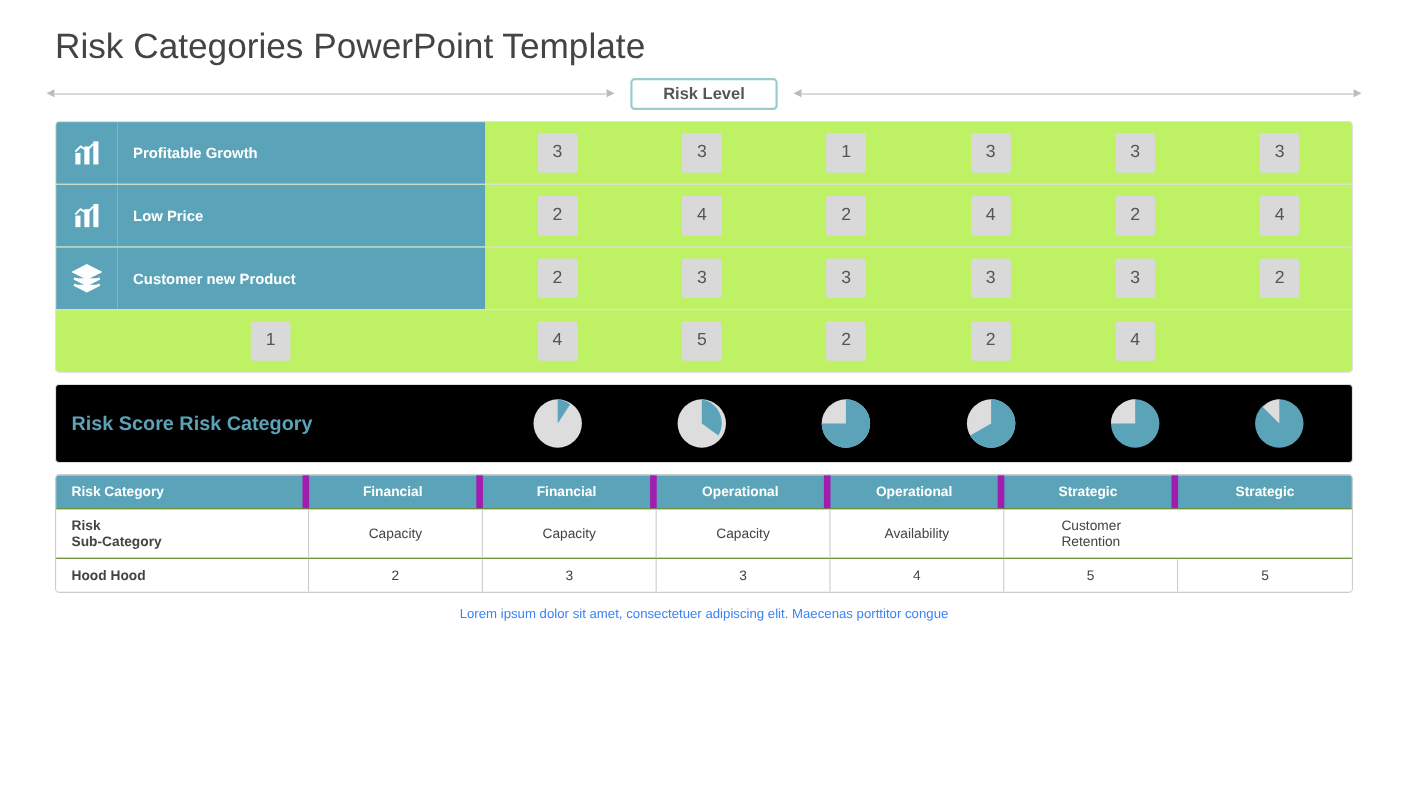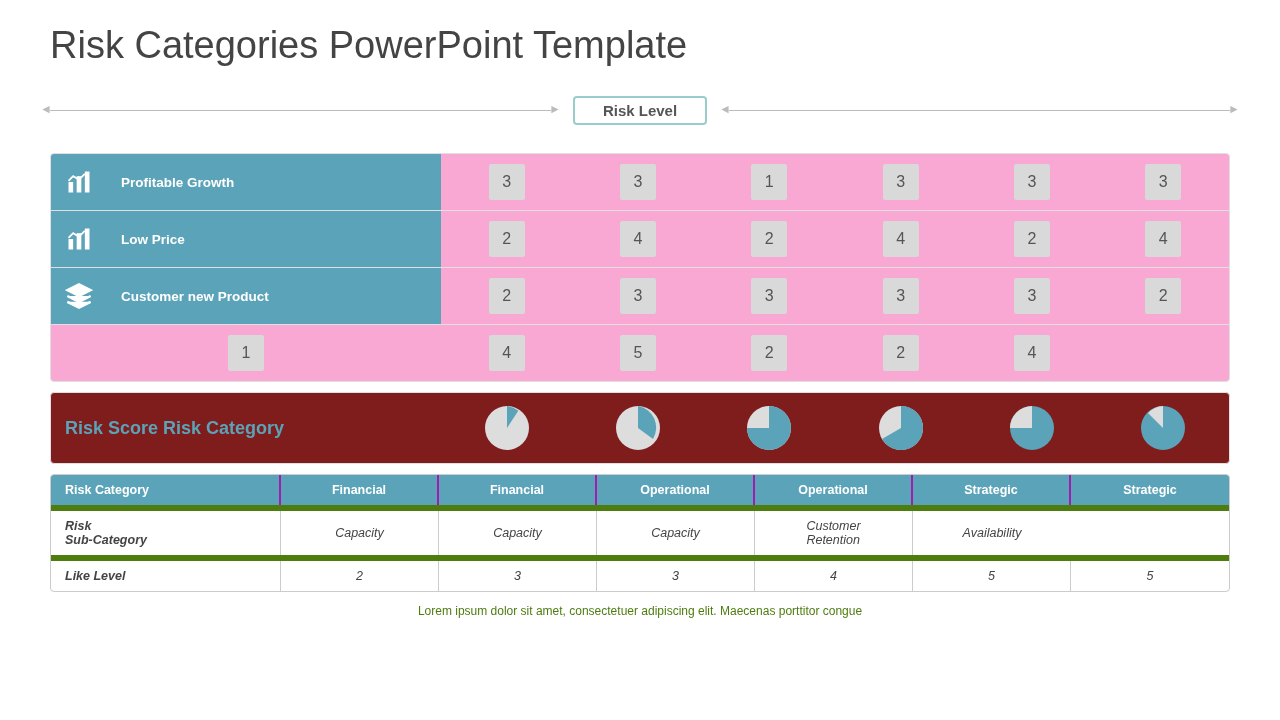--- a/index.html
+++ b/index.html
@@ -13,31 +13,31 @@
     }
     .page {
       width: 1280px;
       height: 720px;
       padding: 24px 50px 16px 50px;
       display: flex;
       flex-direction: column;
       gap: 10px;
     }
     .title {
-      font-size: 38px;
+      font-size: 32px;
       font-weight: 300;
       color: #444;
-      margin-bottom: 19px;
+      margin-bottom: 0;
     }
     
     .risk-level-row {
       display: flex;
       align-items: center;
       gap: 12px;
-      margin-bottom: 18px;
+      margin-bottom: 0;
       position: relative;
       justify-content: center;
     }
     .risk-level-line {
       flex: 1;
       height: 1px;
       background: #bbb;
       position: relative;
     }
     .risk-level-line::before {
@@ -62,21 +62,21 @@
       padding: 4px 28px;
       font-size: 15px;
       font-weight: 700;
       color: #555;
       background: #fff;
       margin: 0 10px;
       white-space: nowrap;
     }
     
     .top-grid {
-      background: #f9a8d4;
+      background: #bef264;
       border: 1px solid #e0e0e0;
       border-radius: 4px;
       padding: 0;
       overflow: hidden;
     }
     .grid-row {
       display: grid;
       grid-template-columns: 390px repeat(6, 1fr);
       align-items: center;
       border-bottom: 1px solid #e0e0e0;
@@ -131,21 +131,21 @@
       transform: translate(-50%, -50%);
     }
     .cell-val {
       position: relative;
       z-index: 1;
       font-size: 16px;
       color: #555;
     }
     
     .risk-score-row {
-      background: #7f1d1d;
+      background: #000000;
       border: 1px solid #e0e0e0;
       border-radius: 4px;
       display: grid;
       grid-template-columns: 390px repeat(6, 1fr);
       align-items: center;
       padding: 8px 0;
       min-height: 72px;
     }
     .risk-score-label {
       font-size: 18px;
@@ -174,50 +174,49 @@
       display: grid;
       grid-template-columns: 230px repeat(6, 1fr);
       background: #5ba3b8;
     }
     .th {
       color: #fff;
       font-size: 12.5px;
       font-weight: 600;
       text-align: center;
       padding: 8px 4px;
-      border-right: 2px solid #a21caf;
+      border-right: 6px solid #a21caf;
     }
     .th:first-child { text-align: left; padding-left: 14px; }
     .th:last-child { border-right: none; }
     .table-row-data {
       display: grid;
       grid-template-columns: 230px repeat(6, 1fr);
-      border-top: 6px solid #4d7c0f;
-      font-style: italic;
+      border-top: 1px solid #4d7c0f;
     }
     .td {
       font-size: 12.5px;
       color: #444;
       text-align: left;
       padding: 8px 4px;
       border-right: 1px solid #ccc;
       display: flex;
       align-items: center;
       justify-content: center;
     }
     .td:first-child {
       font-weight: 700;
       text-align: left;
       justify-content: flex-start;
       padding-left: 14px;
     }
     .td:last-child { border-right: none; }
     .footer-text {
       font-size: 12px;
-      color: #4d7c0f;
+      color: #3b82f6;
       text-align: center;
       margin-top: 2px;
     }
   </style>
 </head>
 <body>
 
 <div class="page">
   <div class="title">Risk Categories PowerPoint Template</div>
 
@@ -420,26 +419,26 @@
       <div class="th">Operational</div>
       <div class="th">Strategic</div>
       <div class="th">Strategic</div>
     </div>
     <div class="table-row-data">
       <div class="td" style="white-space:pre-line;">Risk
 Sub-Category</div>
       <div class="td">Capacity</div>
       <div class="td">Capacity</div>
       <div class="td">Capacity</div>
+      <div class="td">Availability</div>
       <div class="td" style="white-space:pre-line;">Customer
 Retention</div>
-      <div class="td">Availability</div>
     </div>
     <div class="table-row-data">
-      <div class="td">Like Level</div>
+      <div class="td">Hood Hood</div>
       <div class="td">2</div>
       <div class="td">3</div>
       <div class="td">3</div>
       <div class="td">4</div>
       <div class="td">5</div>
       <div class="td">5</div>
     </div>
   </div>
 
   <div class="footer-text">Lorem ipsum dolor sit amet, consectetuer adipiscing elit. Maecenas porttitor congue</div>

